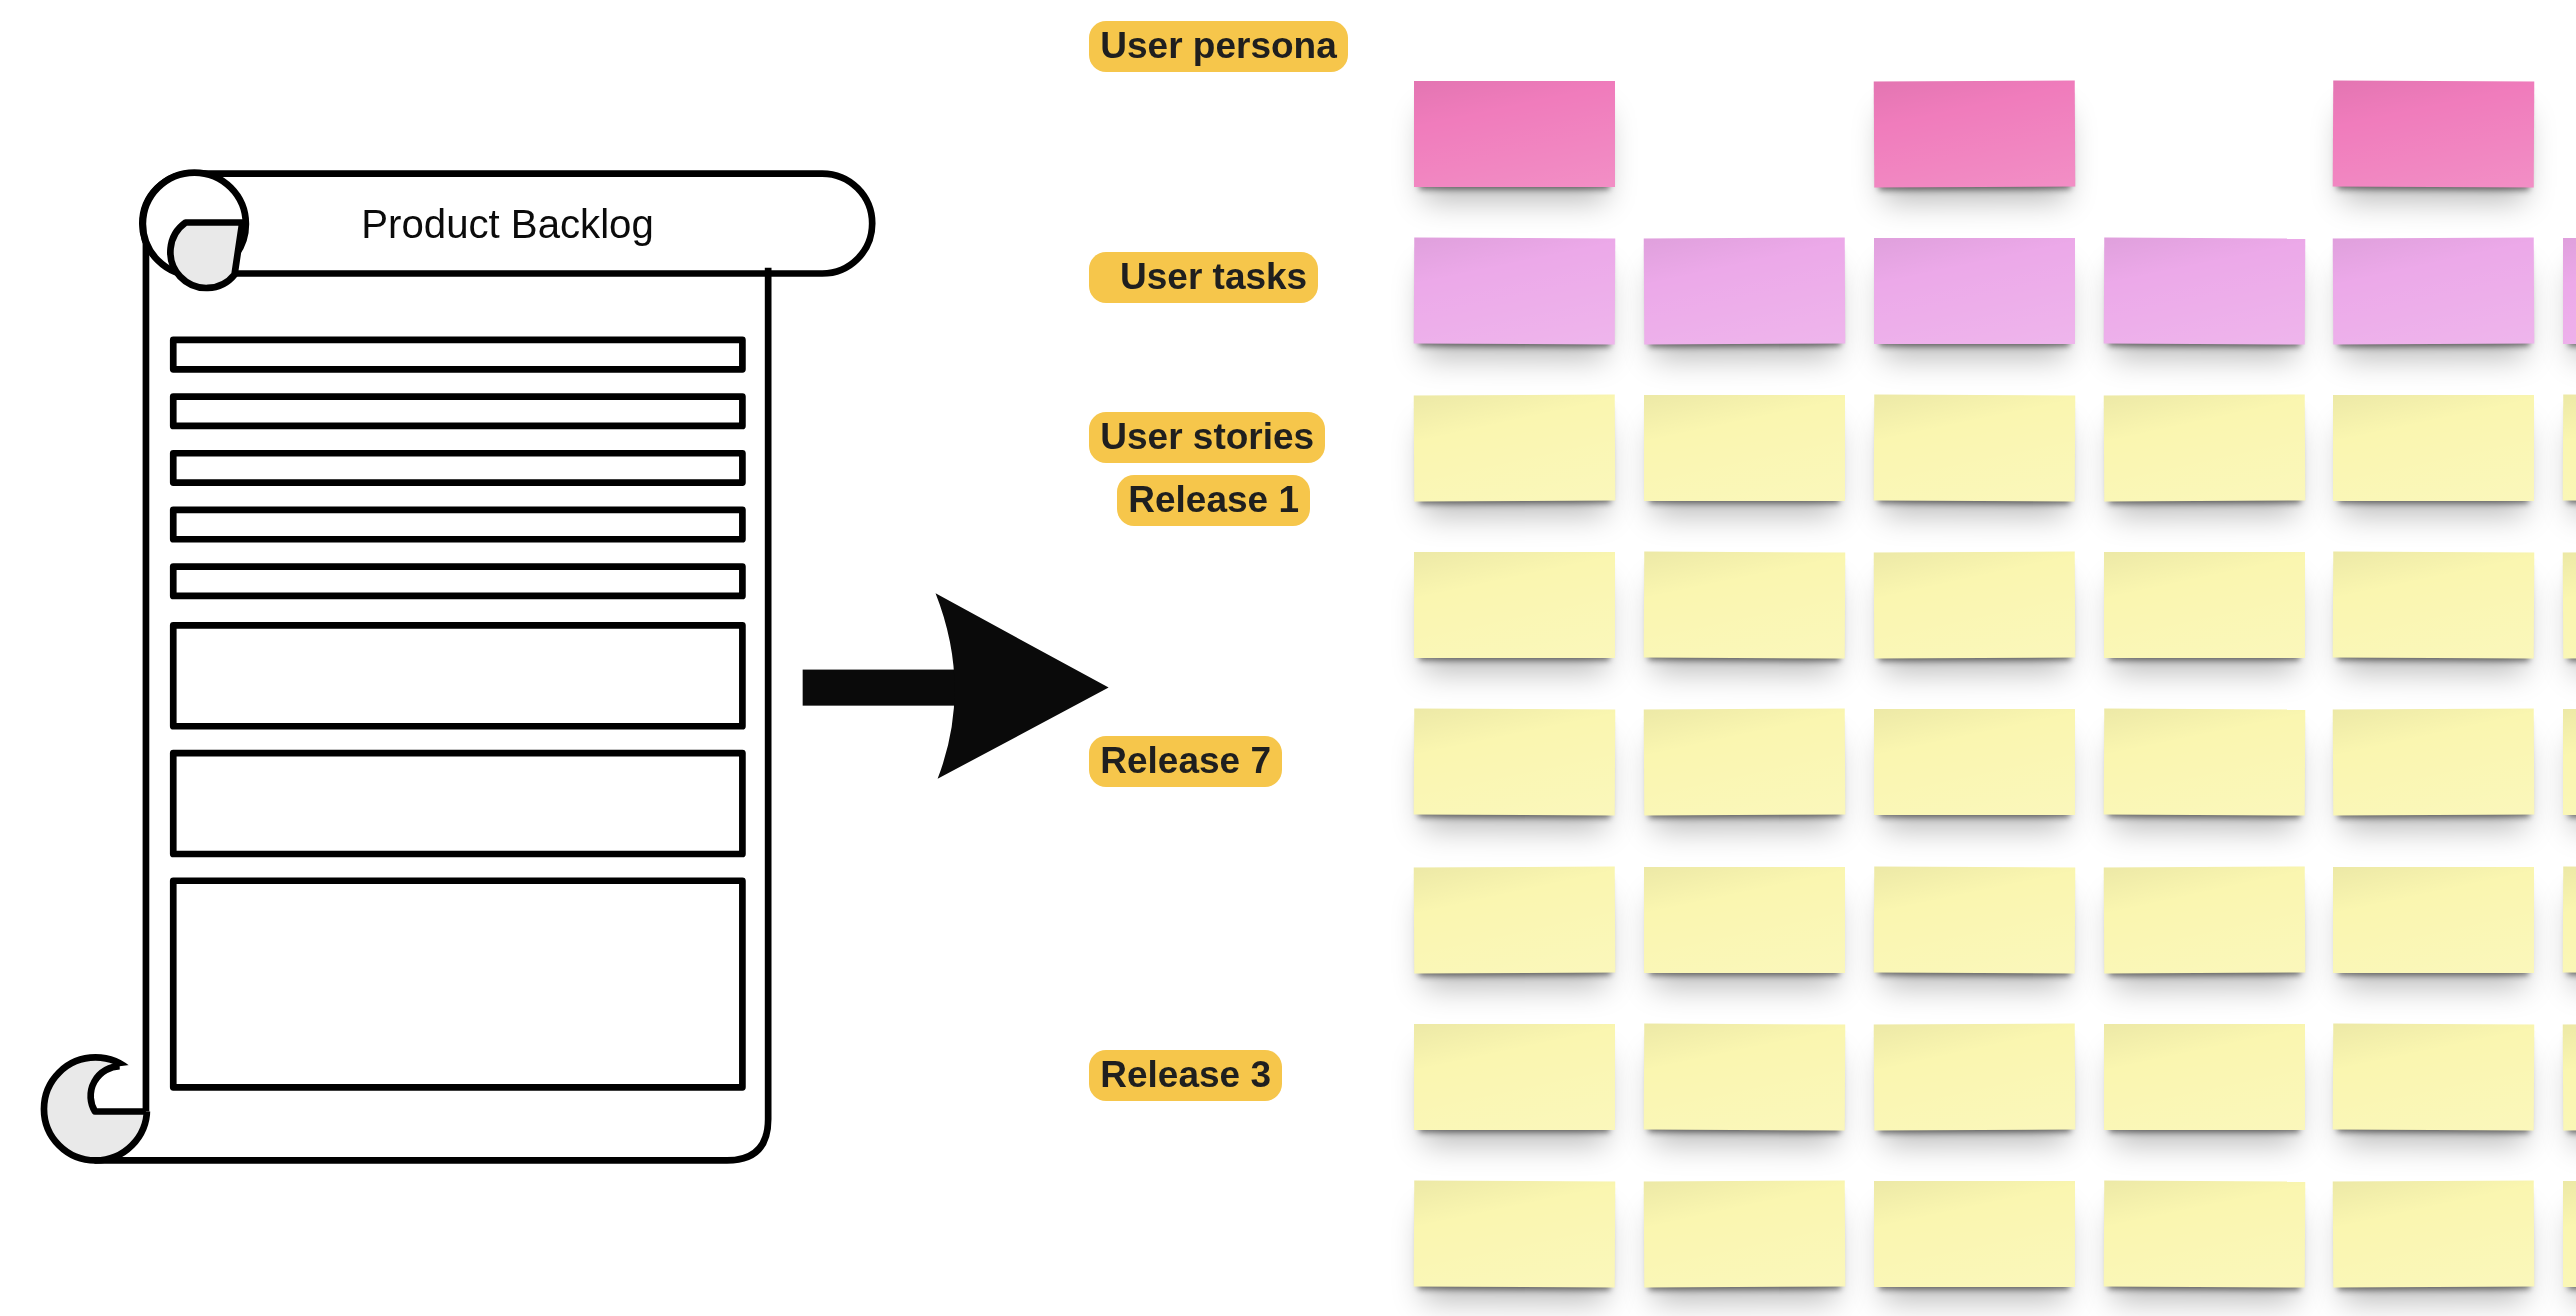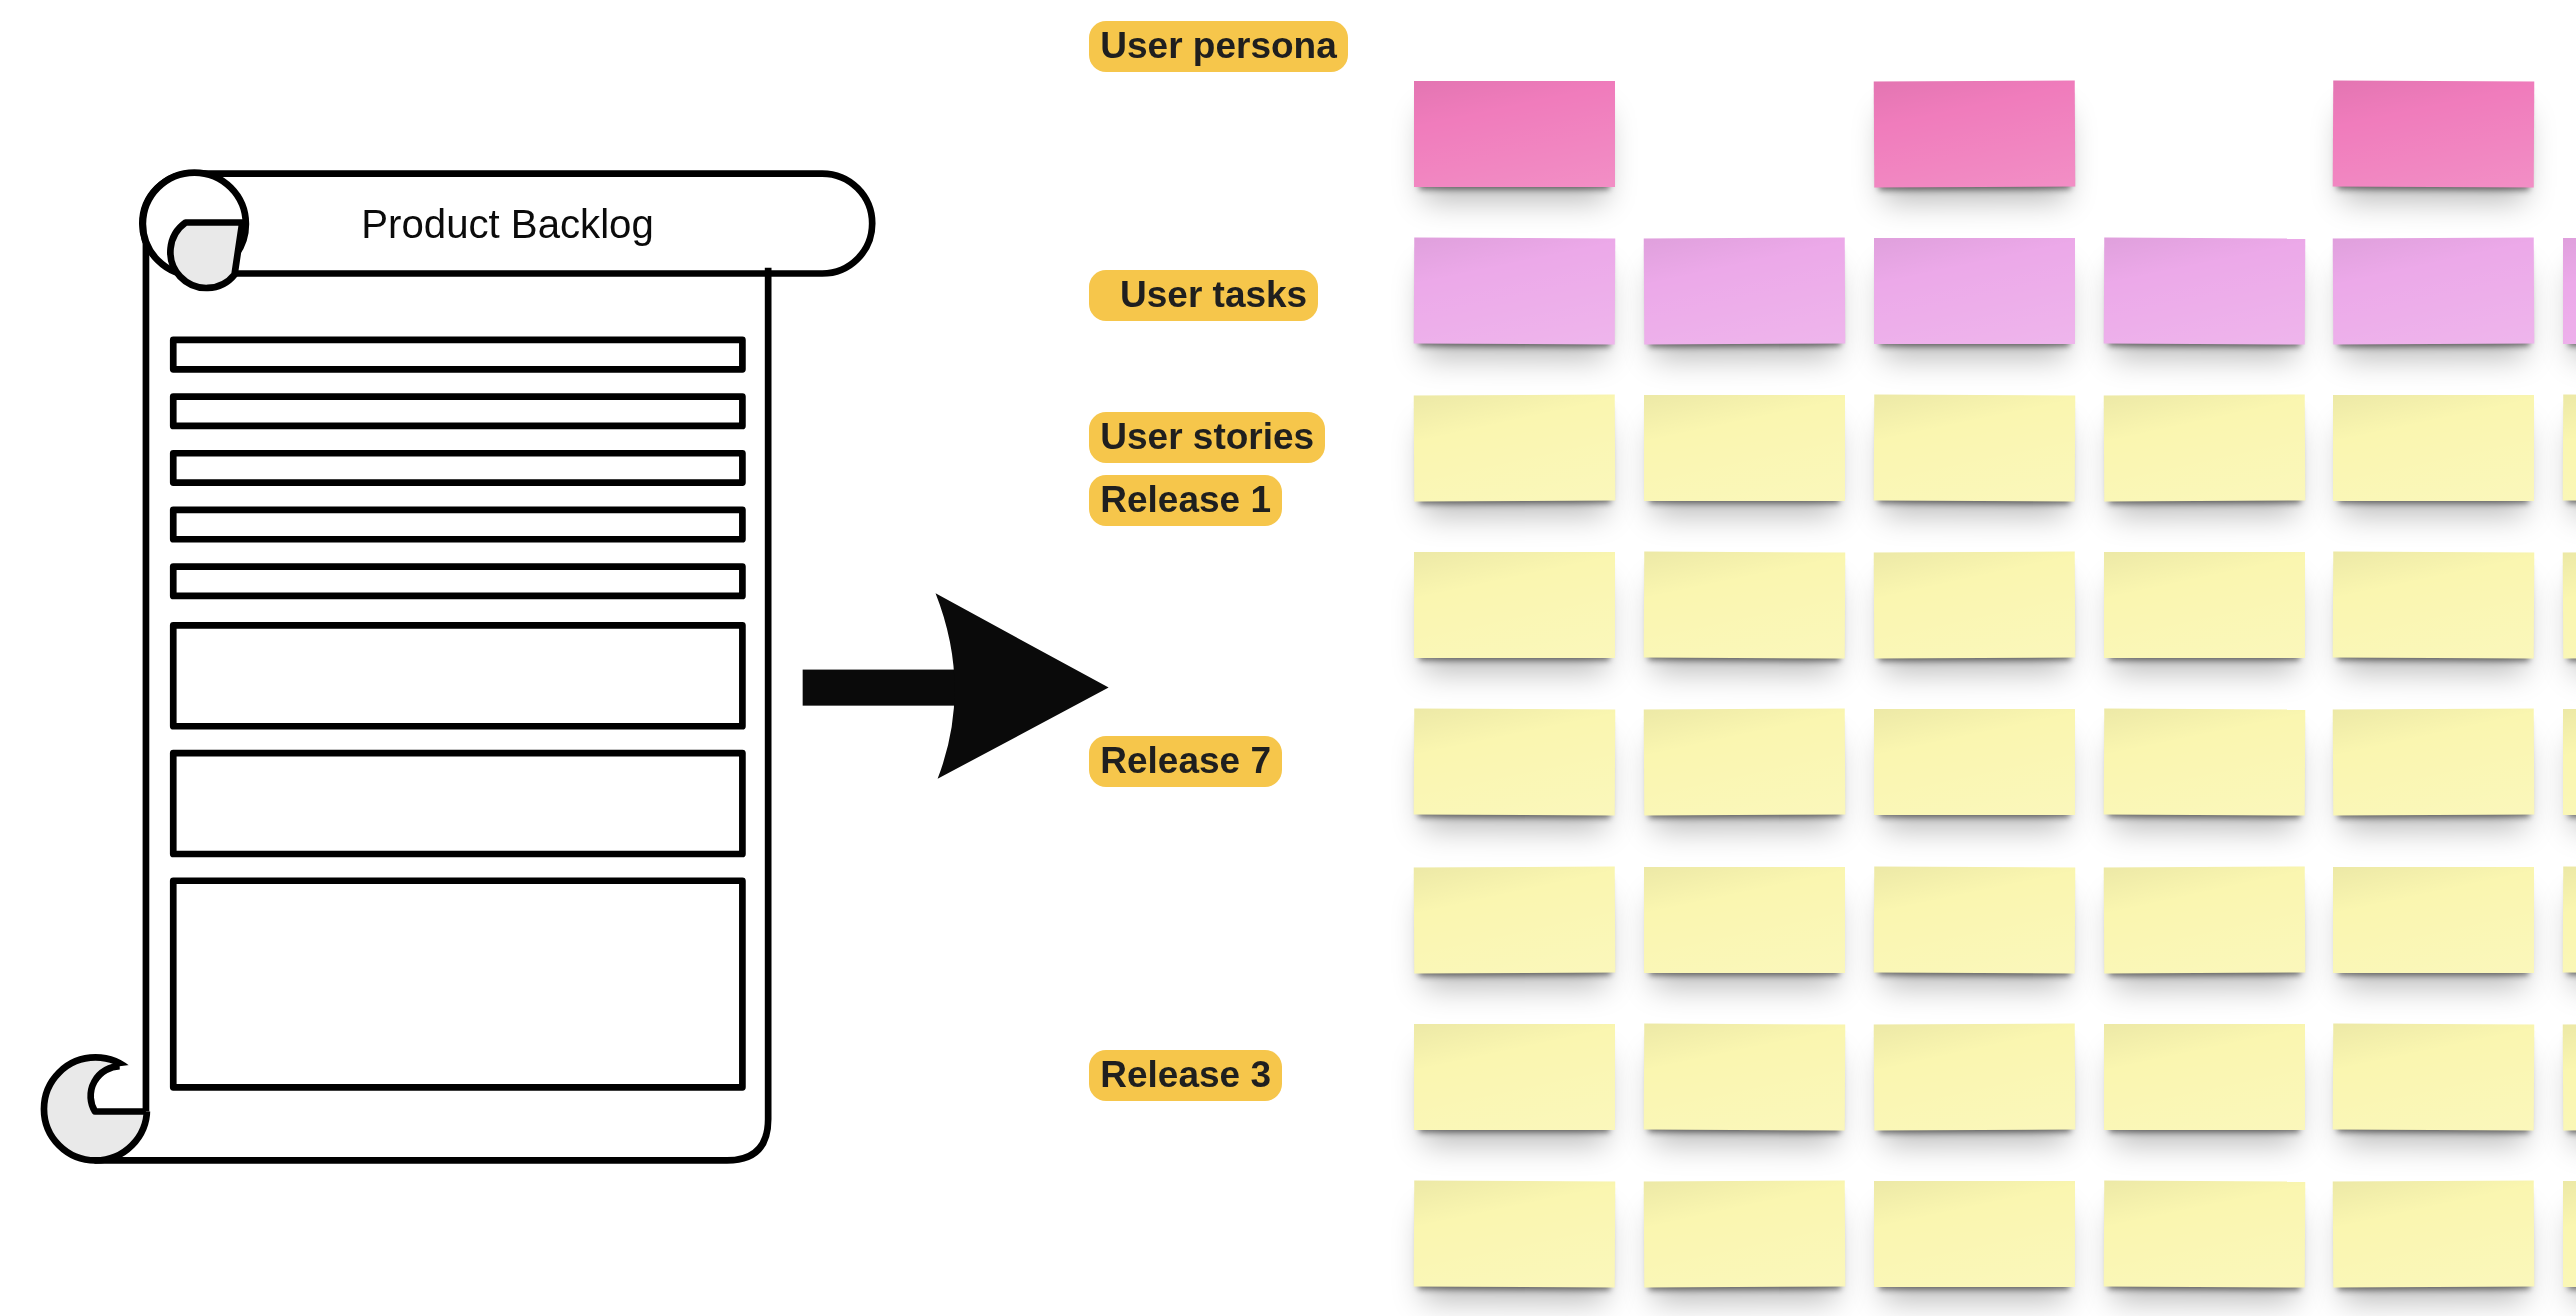--- a/index.html
+++ b/index.html
@@ -32,23 +32,23 @@
     font-weight: bold;
     font-size: 37px;
     line-height: 1.05;
     padding: 6.2px 11.3px;
     background: var(--c-label_highlight, #f6c64b);
     color: var(--c-label_text, #1f1f1f);
     border-radius: 17px;
   }
   #label-user-persona   { top: 20.6px;   }
   #label-user-activities{ top: 106px;  }
-  #label-user-tasks     { top: 270px; padding-left: 31px;  }
+  #label-user-tasks     { top: 252px; padding-left: 31px;  }
   #label-user-stories   { top: 412px;  }
-  #label-release-1      { top: 475px;  }
+  #label-release-1      { top: 475px; margin-left: 28px;  }
   #label-release-2      { top: 736px; }
   #label-release-3      { top: 1050px; }
 
   
   .note {
     position: absolute;
     width: 201px;
     height: 106px;
     box-shadow:
       0 7.2px 6.2px -4.6px rgba(0,0,0,0.55),

